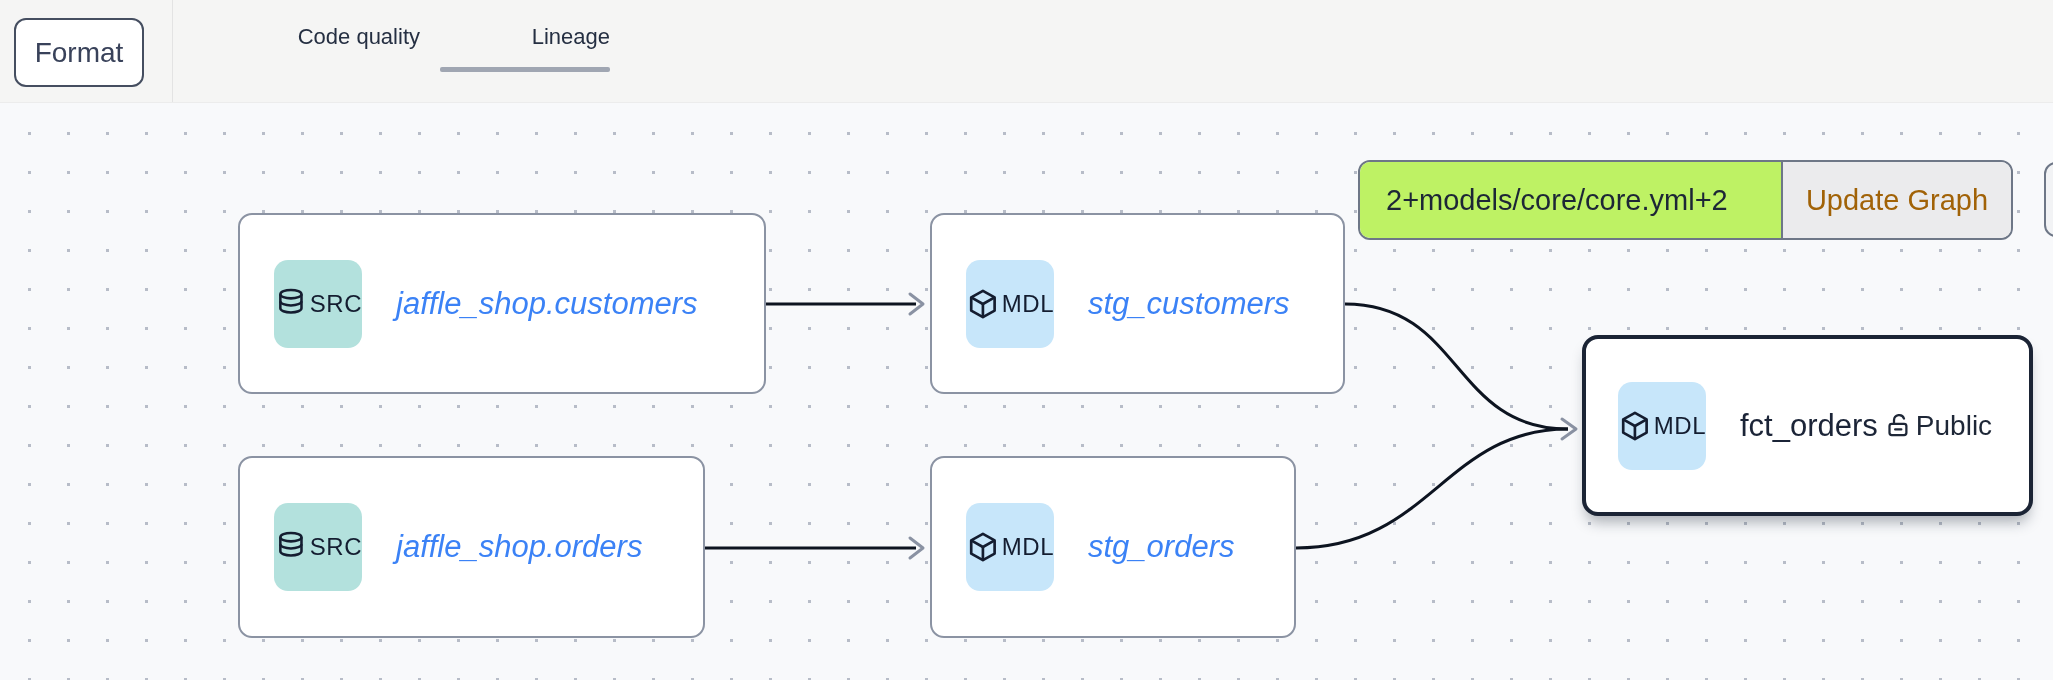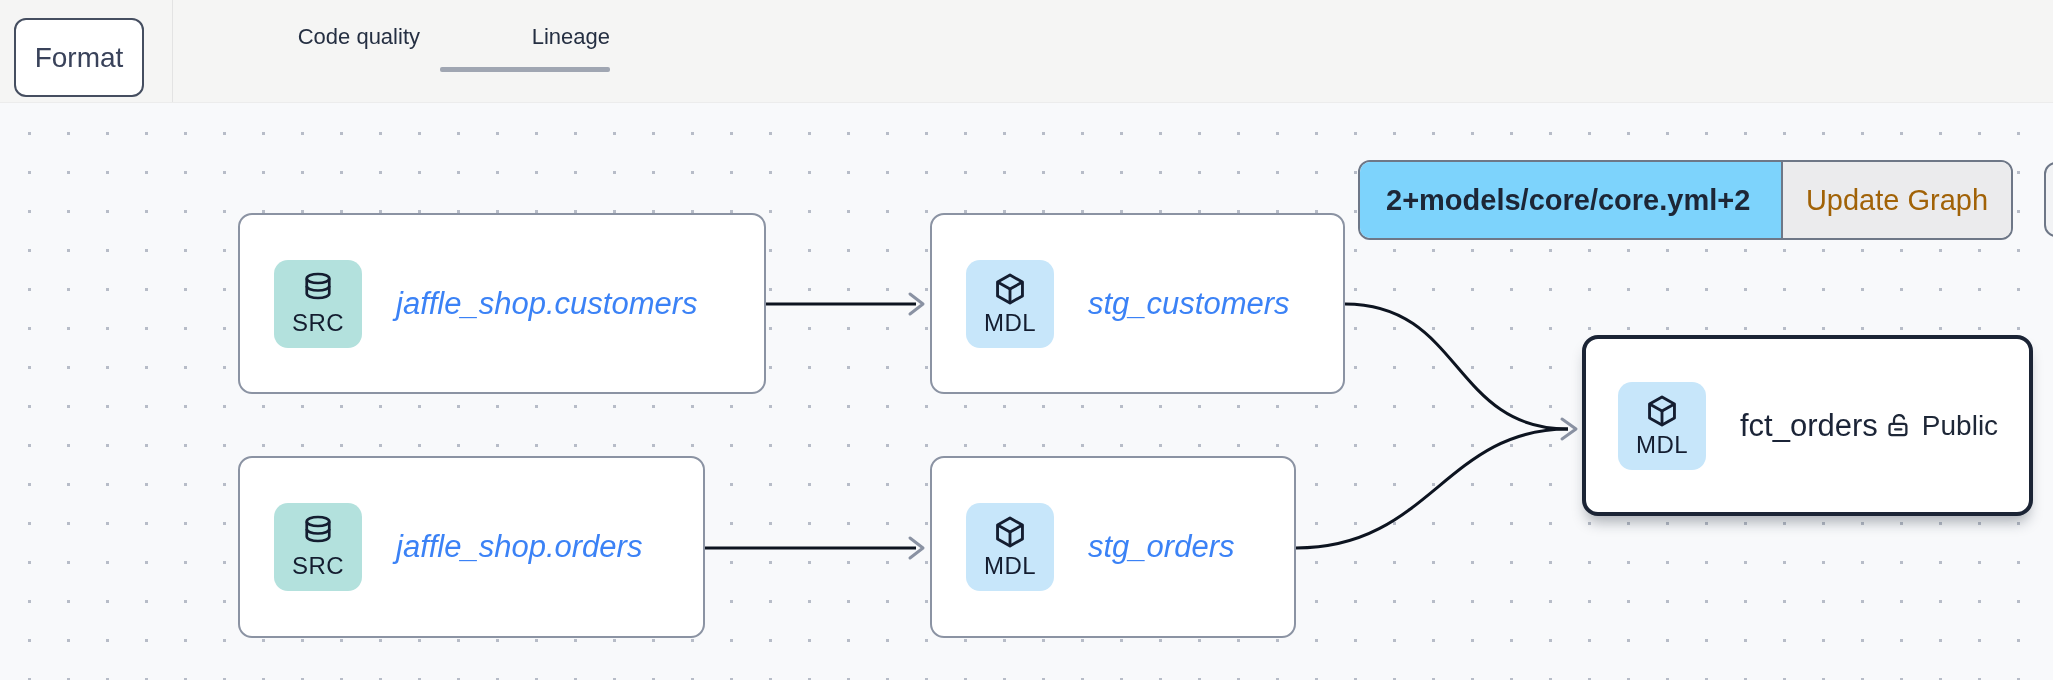--- a/index.html
+++ b/index.html
@@ -11,21 +11,21 @@
   }
   #app { position: relative; width: 2053px; height: 680px; overflow: hidden; background: #f8f9fb; }
 
   
   .topbar {
     position: absolute; left: 0; top: 0; width: 2053px; height: 103px;
     background: #f5f5f4;
     border-bottom: 1px solid #ececec;
   }
   .format-btn {
-    position: absolute; left: 14px; top: 18px; width: 130px; height: 79px;
+    position: absolute; left: 14px; top: 18px; width: 130px; height: 69px;
     background: #ffffff;
     border: 2px solid #454e60;
     border-radius: 12px;
     font-size: 28px; color: #39425a;
     display: flex; align-items: center; justify-content: center;
     cursor: pointer;
   }
   .topbar-divider {
     position: absolute; left: 172px; top: 0; width: 1px; height: 102px;
     background: #e3e3e3;
@@ -69,50 +69,49 @@
   .node-stg-orders    { left: 930px; top: 456px; width: 366px; height: 182px; }
   .node-fct-orders {
     left: 1582px; top: 335px; width: 451px; height: 181px;
     border-width: 4px; border-radius: 16px;
     box-shadow: 0 10px 14px -4px rgba(27,36,53,0.35);
     padding-left: 32px;
   }
 
   .node-tile {
     width: 88px; height: 88px; border-radius: 14px;
-    display: flex; flex-direction: column; align-items: center; justify-content: center;
+    display: flex; align-items: center; justify-content: center;
     gap: 2px; flex: none;
   }
   .node-tile svg { display: block; }
   .tile-type { font-size: 24px; font-weight: 500; color: #141d30; letter-spacing: 0.5px; }
 
   .node-label {
     margin-left: 34px;
     font-size: 31px; font-weight: 500; color: #3b82f6;
     white-space: nowrap;
     font-style: italic;
   }
   .node-body { margin-left: 34px; display: flex; flex-direction: row; gap: 7px; }
   .node-title { font-size: 31px; font-weight: 500; color: #1b2437; white-space: nowrap; }
-  .node-access { display: flex; align-items: center; gap: 10px; font-size: 28px; color: #1e2737; }
+  .node-access { display: flex; align-items: center; gap: 4px; font-size: 28px; color: #1e2737; }
   .node-access svg { display: block; }
 
   
   .graph-controls {
     position: absolute; left: 1358px; top: 160px; width: 655px; height: 80px;
     border: 2px solid #6e7787; border-radius: 12px;
     display: flex; overflow: hidden; background: #ffffff;
   }
   .selector-input {
     flex: 1 1 auto; min-width: 0;
-    border: none; outline: none; background: #7dd3fc;
+    border: none; outline: none; background: #bef264;
     font-family: "Liberation Sans", "DejaVu Sans", sans-serif;
     font-size: 29px; color: #1d2636;
     padding: 0 4px 0 26px;
-    font-weight: bold;
   }
   .update-graph-btn {
     flex: none; width: 230px;
     background: #ebebed;
     border: none; border-left: 2px solid #6e7787;
     font-family: "Liberation Sans", "DejaVu Sans", sans-serif;
     font-size: 29px; color: #a16207;
     display: flex; align-items: center; justify-content: center;
     cursor: pointer;
   }

